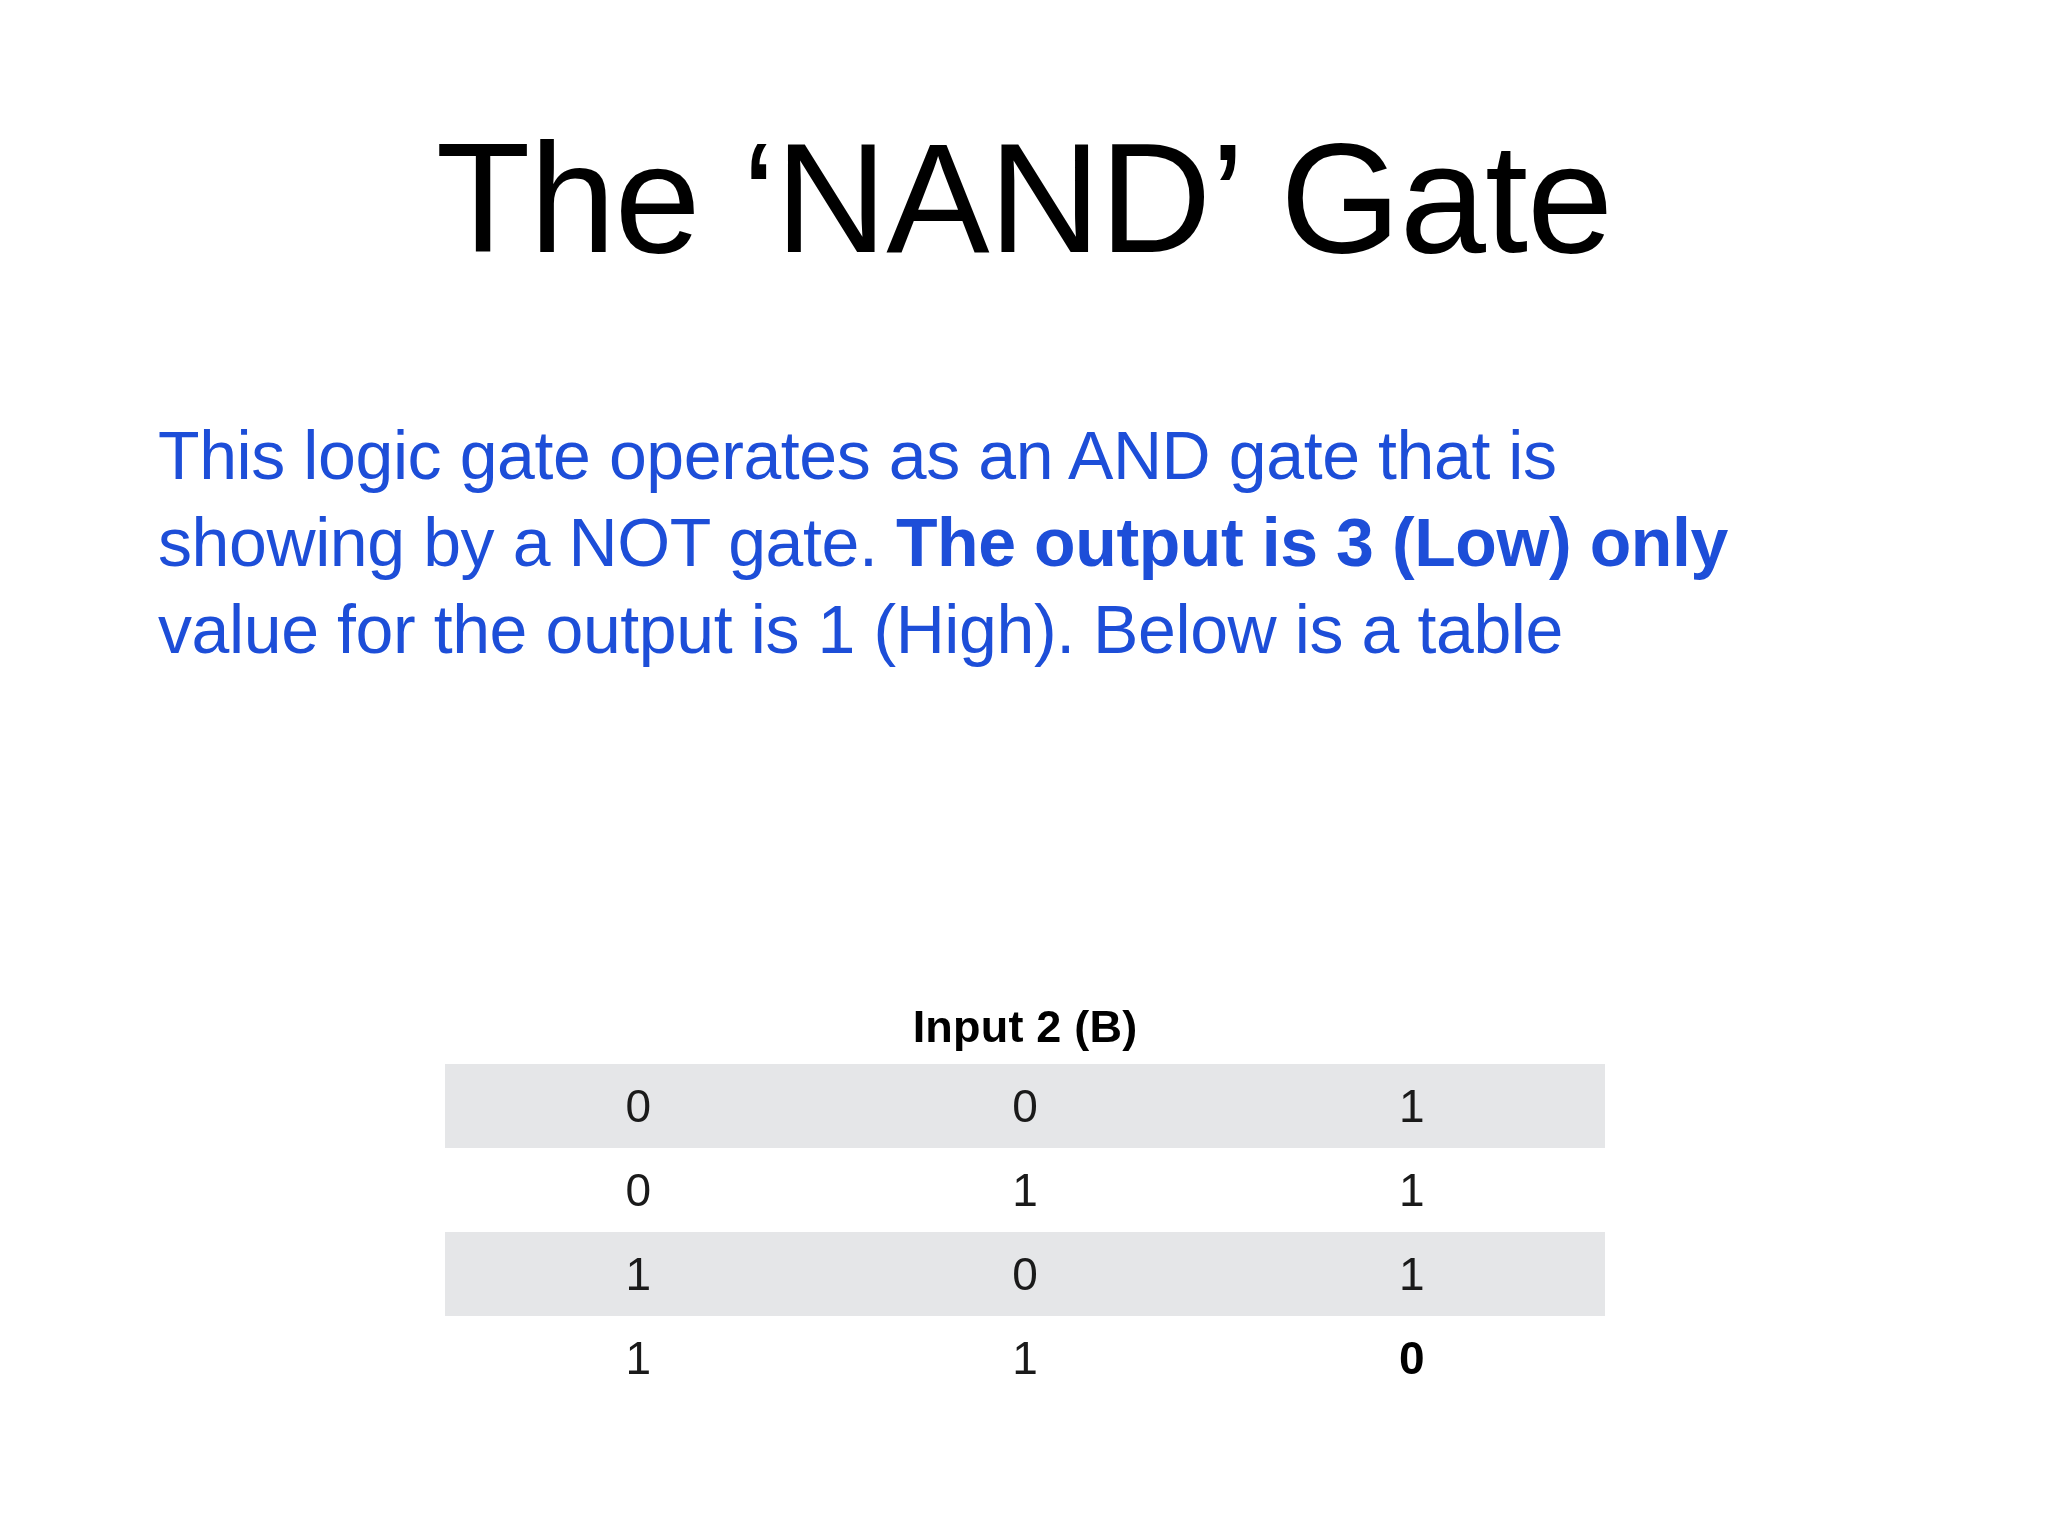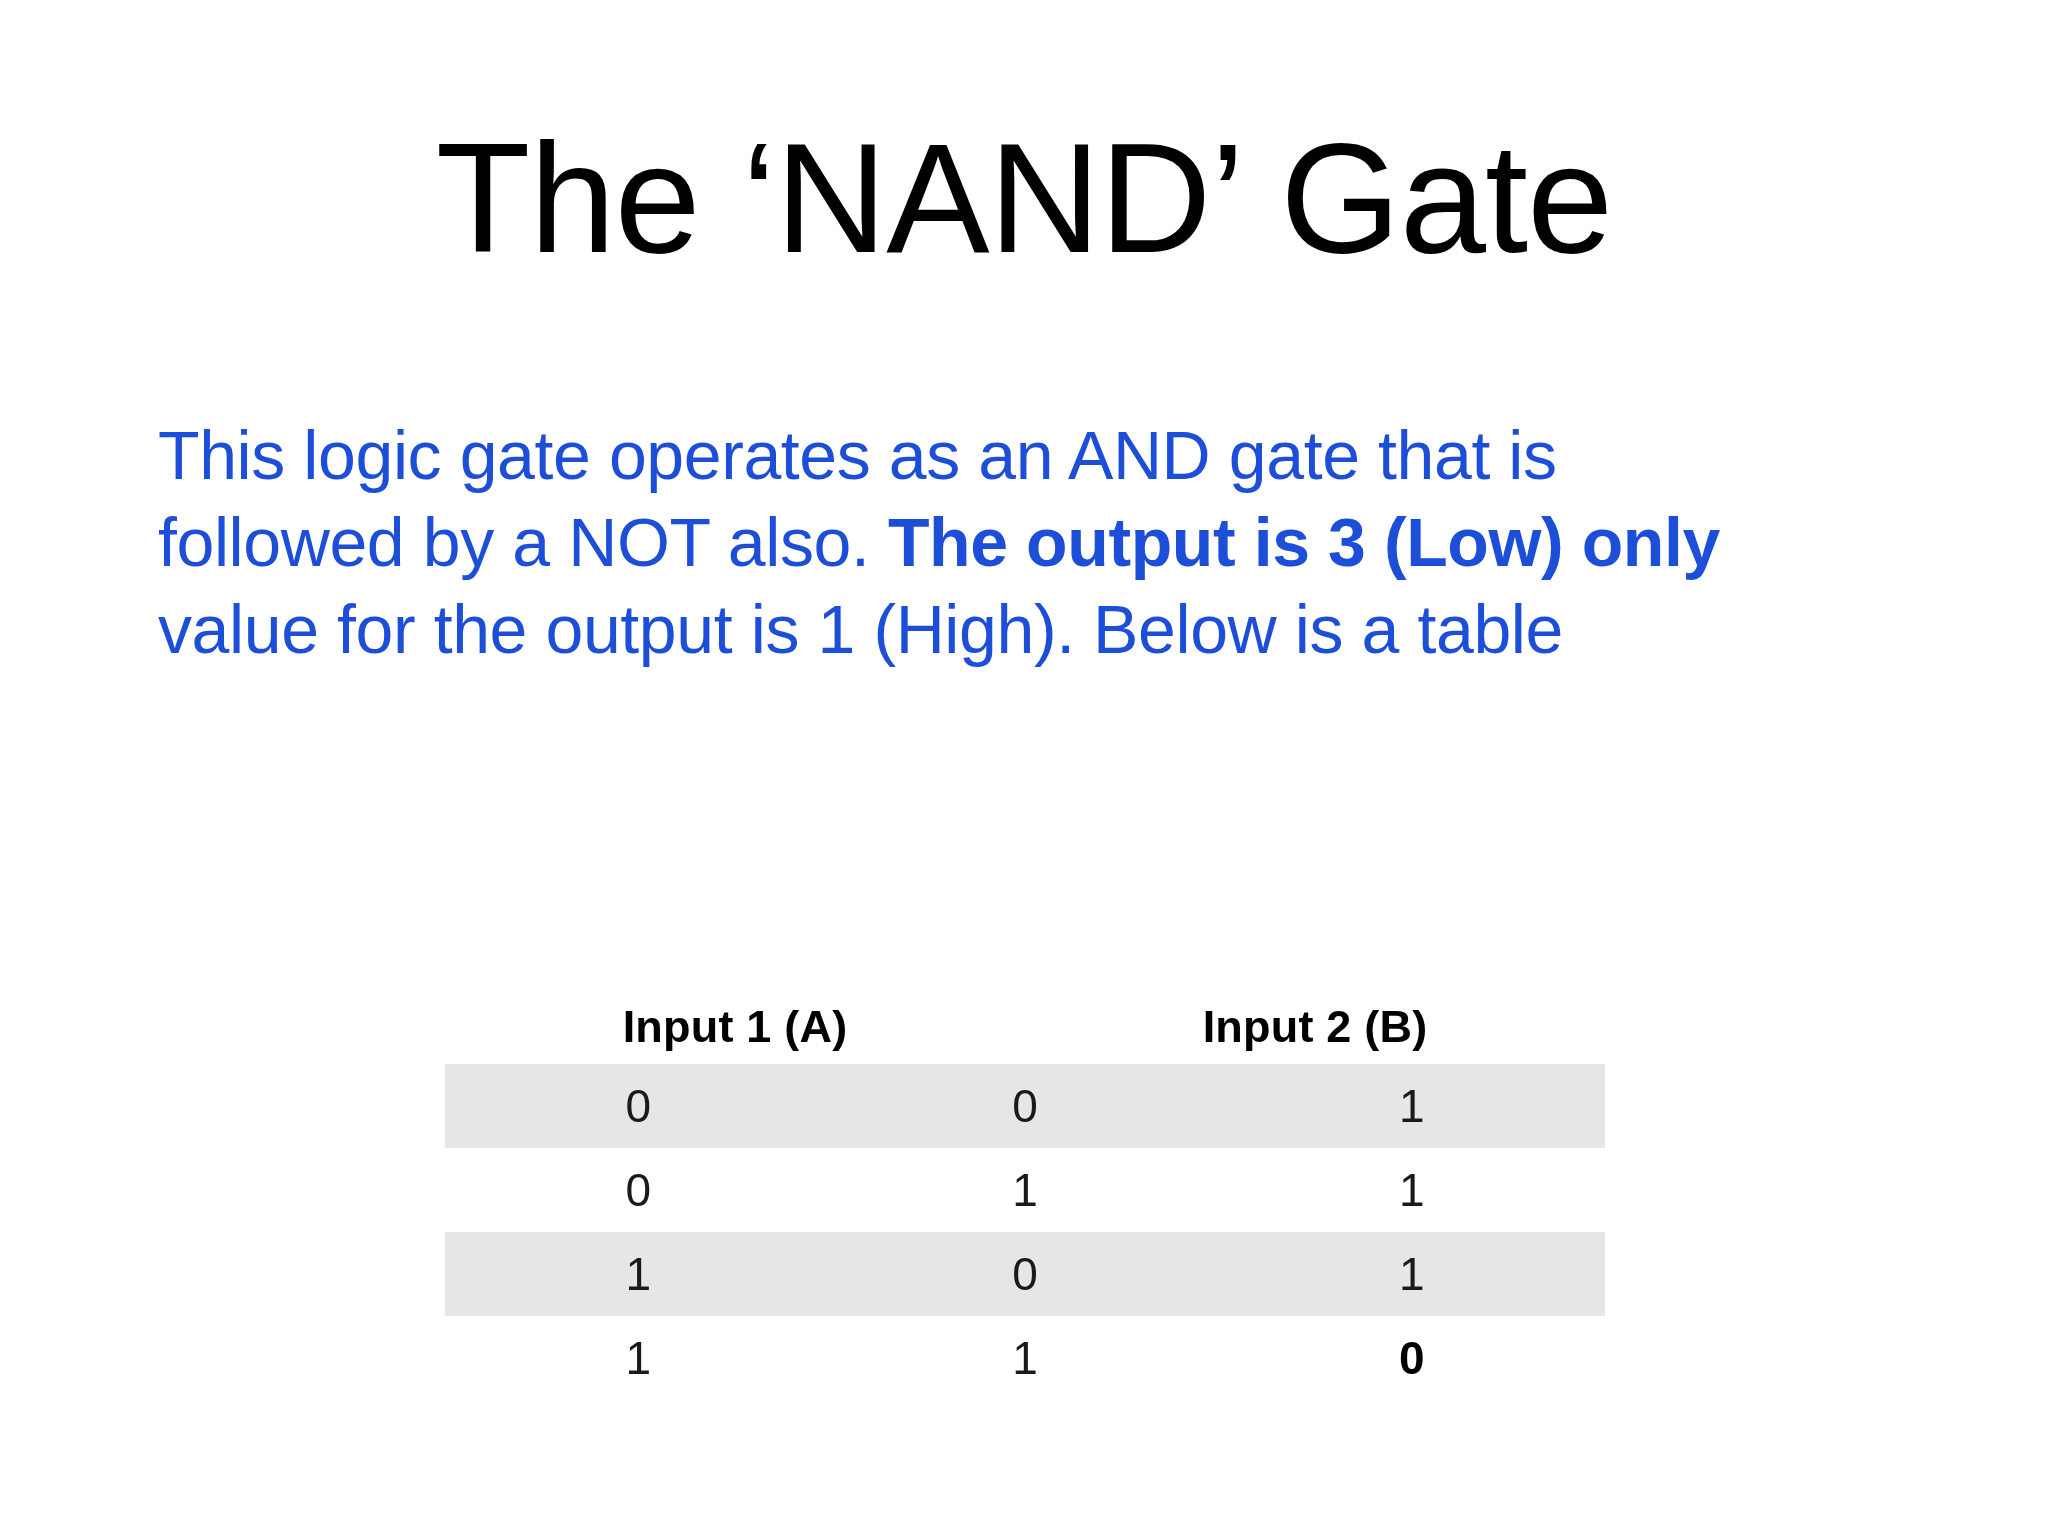--- a/index.html
+++ b/index.html
@@ -105,35 +105,34 @@
 
   <div class="slide-title">The ‘NAND’ Gate</div>
 
   <div class="body-block">
 
     <div class="body-line">
       <span>This logic gate operates as an AND gate that is</span>
     </div>
 
     <div class="body-line">
-      <span>followed by a NOT also. </span><b>The output is 3 (Low) only</b>
+      <span>showing by a NOT gate. </span><b>The output is 3 (Low) only</b>
     </div>
 
 
     <div class="body-line">
       <span>value for the output is 1 (High). Below is a table</span>
     </div>
 
 
   </div>
 
   <div class="truth-table">
 
     <div class="tt-row tt-head">
-      <div class="tt-cell">Input 1 (A)</div>
       <div class="tt-cell">Input 2 (B)</div>
     </div>
 
     <div class="tt-row tt-body-row striped">
       <div class="tt-cell">0</div>
       <div class="tt-cell">0</div>
       <div class="tt-cell">1</div>
     </div>
 
     <div class="tt-row tt-body-row">

